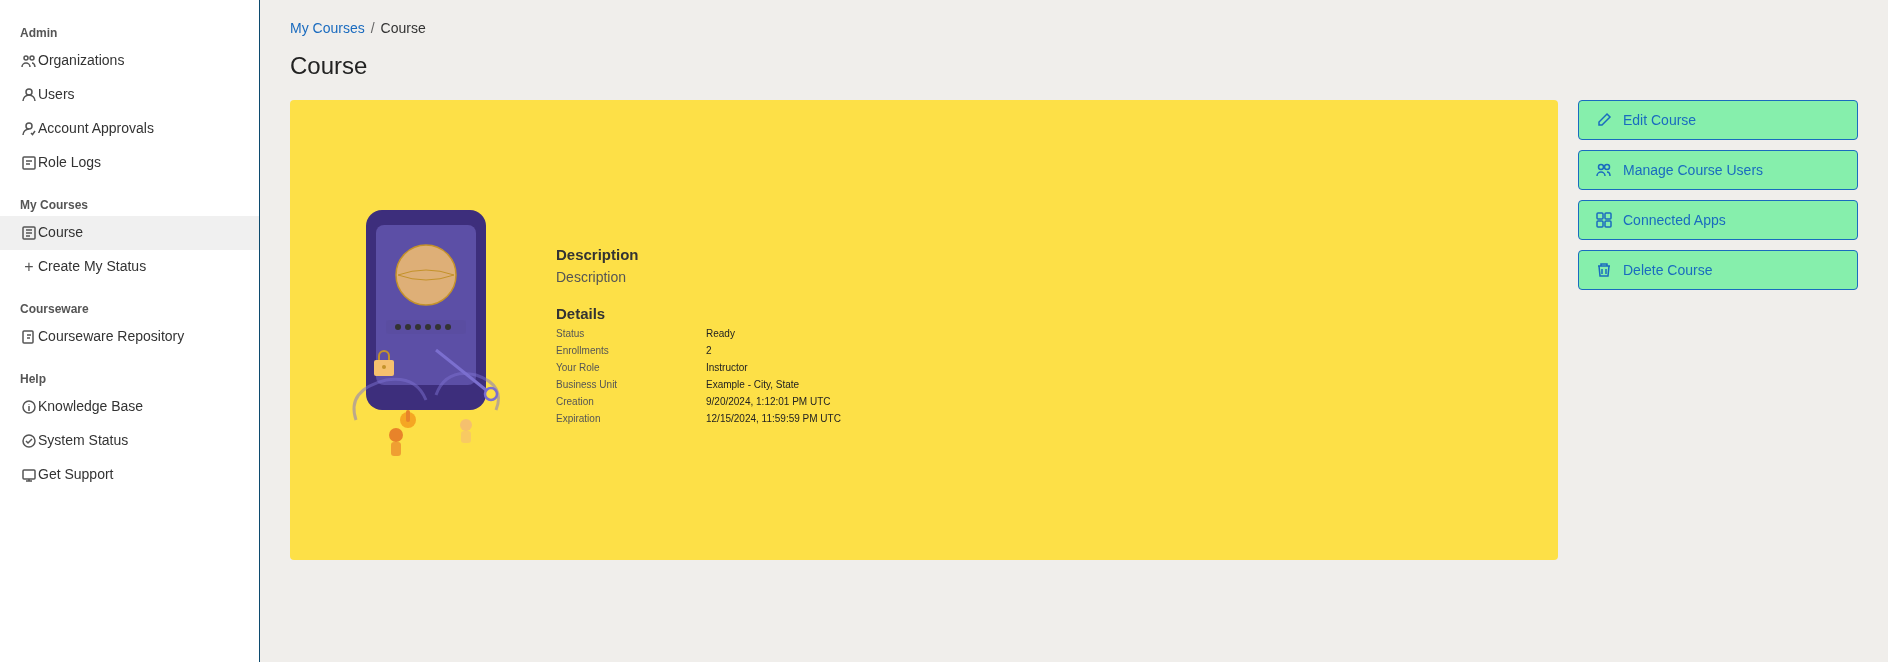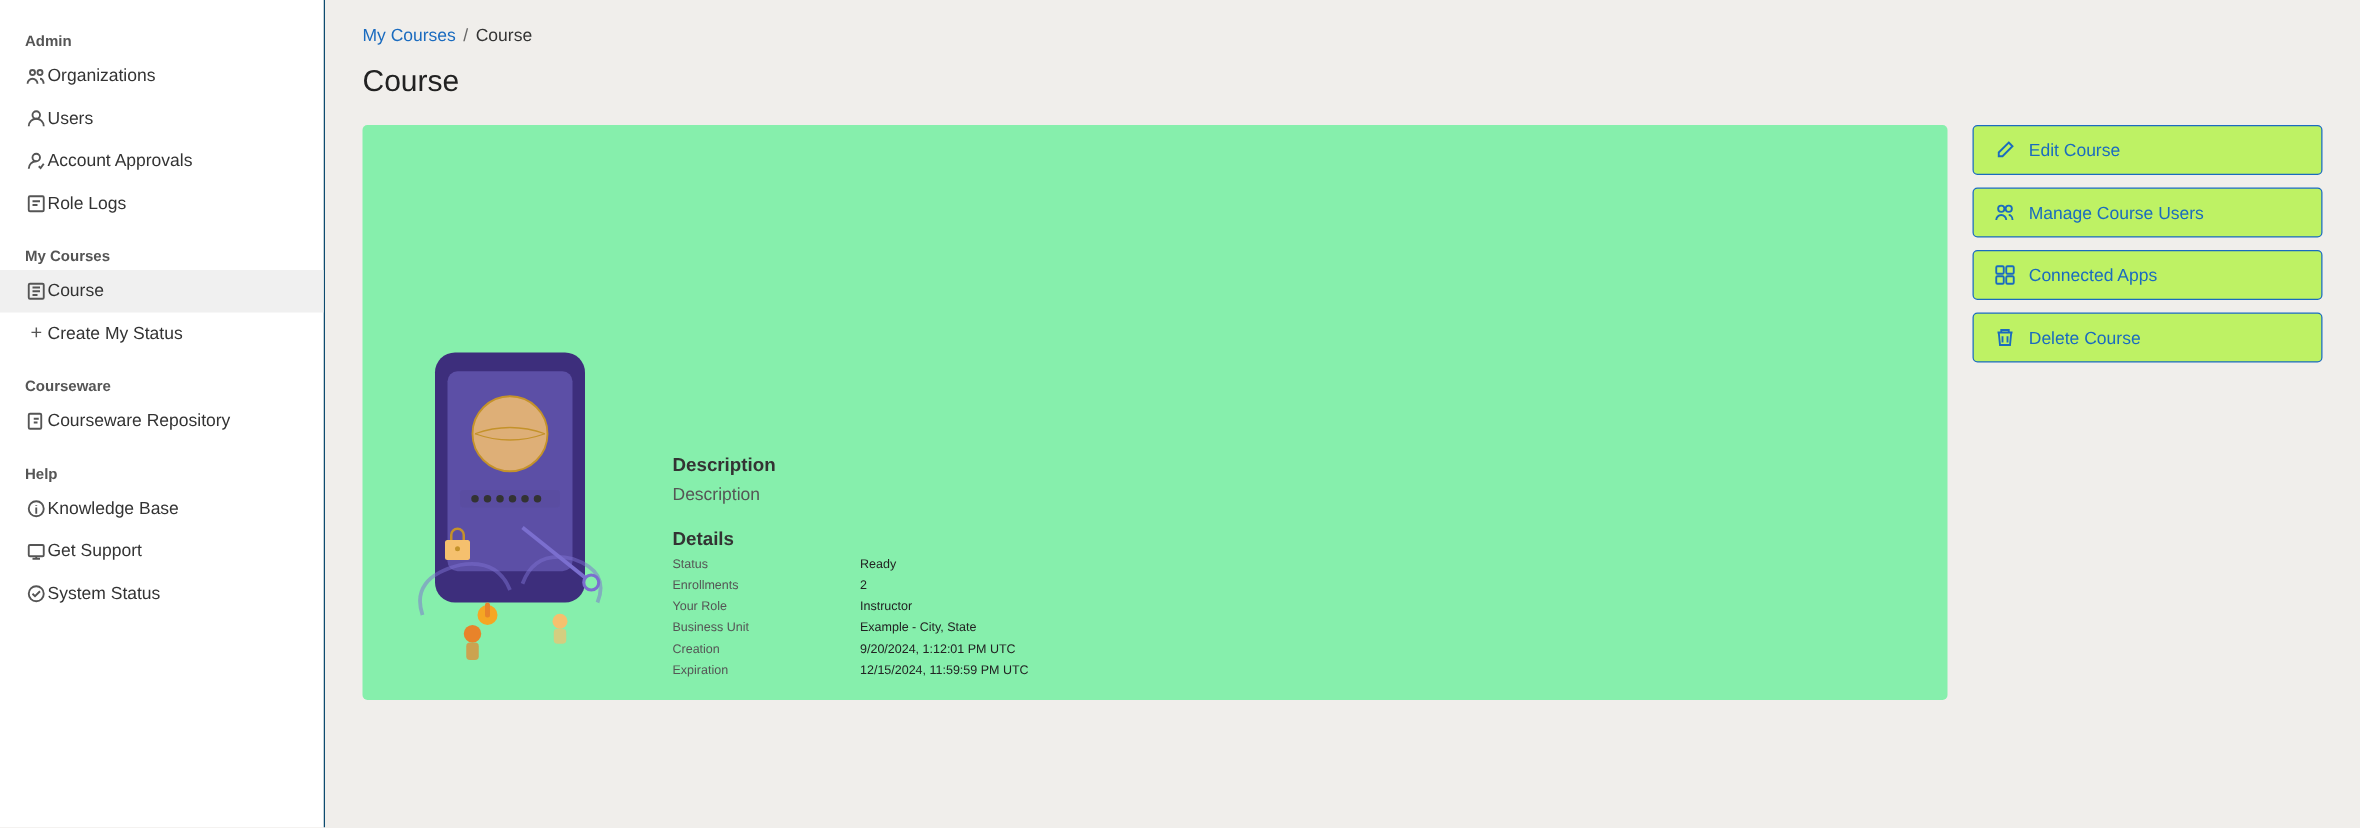--- a/index.html
+++ b/index.html
@@ -69,26 +69,26 @@
     
     .content-layout {
       display: flex;
       gap: 20px;
       align-items: flex-start;
     }
 
     
     .course-card {
       flex: 1;
-      background: #86efac;
+      background: #fde047;
       border-radius: 4px;
-      padding: 18px;
+      padding: 36px;
       display: flex;
       gap: 30px;
-      align-items: flex-end;
+      align-items: center;
       min-height: 460px;
     }
 
     
     .course-illustration {
       width: 200px;
       min-width: 200px;
       height: 280px;
       display: flex;
       align-items: center;
@@ -124,21 +124,21 @@
       flex-direction: column;
       gap: 10px;
     }
     .action-btn {
       display: flex;
       align-items: center;
       gap: 10px;
       padding: 10px 16px;
       border: 1.5px solid #1a6bbf;
       border-radius: 4px;
-      background: #bef264;
+      background: #86efac;
       color: #1a6bbf;
       font-size: 14px;
       cursor: pointer;
       width: 100%;
       text-align: left;
       font-weight: 500;
     }
     .action-btn.highlighted {
       border: 2.5px solid #d9534f;
       color: #1a6bbf;
@@ -234,35 +234,35 @@
         <circle cx="8" cy="8" r="6"></circle>
         <path d="M8 7v5M8 5v.5"></path>
       </svg>
     </span>
     <span>Knowledge Base</span>
   </div>
 
   <div class="sidebar-item">
     <span class="icon">
       <svg viewBox="0 0 16 16" fill="none" stroke="currentColor" stroke-width="1.5">
+        <circle cx="8" cy="8" r="6"></circle>
+        <path d="M5 8l2 2 4-4"></path>
+      </svg>
+    </span>
+    <span>System Status</span>
+  </div>
+
+  <div class="sidebar-item">
+    <span class="icon">
+      <svg viewBox="0 0 16 16" fill="none" stroke="currentColor" stroke-width="1.5">
         <rect x="2" y="3" width="12" height="9" rx="1"></rect>
         <path d="M5 14h6M8 12v2"></path>
       </svg>
     </span>
     <span>Get Support</span>
-  </div>
-
-  <div class="sidebar-item">
-    <span class="icon">
-      <svg viewBox="0 0 16 16" fill="none" stroke="currentColor" stroke-width="1.5">
-        <circle cx="8" cy="8" r="6"></circle>
-        <path d="M5 8l2 2 4-4"></path>
-      </svg>
-    </span>
-    <span>System Status</span>
   </div>
 
 </nav>
 
 <main id="main">
 
   <div class="breadcrumb">
     <a href="#">My Courses</a>
     <span class="breadcrumb-sep">/</span>
     <span class="breadcrumb-current">Course</span>

